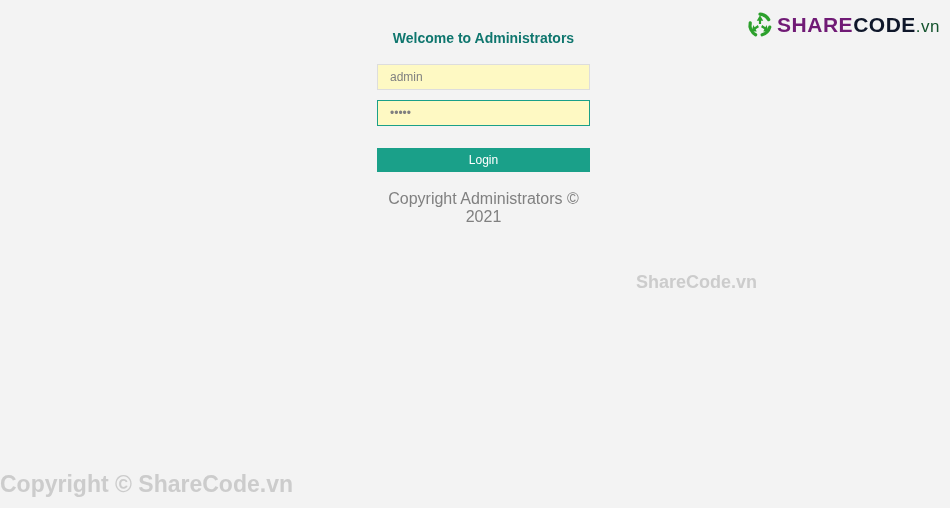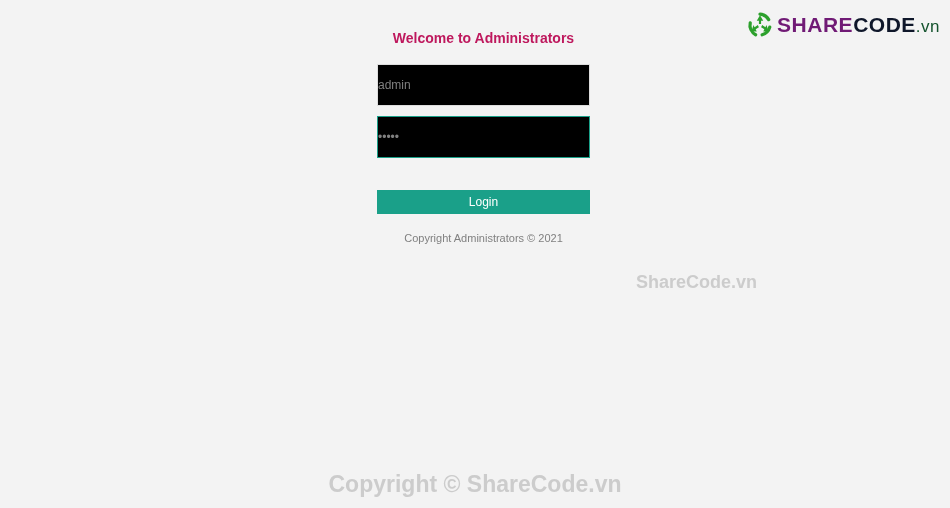--- a/index.html
+++ b/index.html
@@ -44,73 +44,72 @@
       font-size: 17px;
     }
     .login-container {
       position: absolute;
       top: 30px;
       left: 377px;
       width: 213px;
     }
     .title {
       text-align: center;
-      color: #be185d;
+      color: #0f766e;
       font-size: 14px;
       font-weight: 600;
       margin-bottom: 18px;
     }
     .input-field {
       width: 100%;
-      height: 42px;
+      height: 26px;
       border: 1px solid #ddd;
-      background: #000000;
-      padding: 0 0;
+      background: #fef9c3;
+      padding: 0 12px;
       font-size: 12px;
       color: #808080;
       margin-bottom: 10px;
       outline: none;
     }
     .input-field.focused {
       border: 1px solid #1aa089;
     }
     .login-button {
       width: 100%;
       height: 24px;
       background: #1aa089;
       color: #fff;
       border: none;
       font-size: 12px;
       cursor: pointer;
-      margin-top: 22px;
+      margin-top: 12px;
     }
     .copyright-small {
       text-align: center;
-      font-size: 11px;
+      font-size: 16px;
       color: #808080;
       margin-top: 18px;
     }
     .watermark-center {
       position: absolute;
       top: 272px;
       left: 636px;
       color: #cccccc;
       font-size: 18px;
       font-weight: 600;
     }
     .watermark-bottom {
       position: absolute;
       bottom: 10px;
       left: 50%;
       transform: translateX(-50%);
       color: #cccccc;
       font-size: 23px;
       font-weight: 700;
       width: 100%;
-      text-align: center;
     }
   </style>
 </head>
 <body>
 
 <div class="logo-top-right">
   <span class="logo-icon">
     <svg viewBox="0 0 24 24" width="26" height="26">
       <path d="M12 3 L9 8 L11 8 L11 11 L13 11 L13 8 L15 8 Z" fill="#2ca02c"></path>
       <path d="M4 18 L9 18 L8 16 L11 14 L10 12 L7 14 L6 12 Z" fill="#2ca02c"></path>

